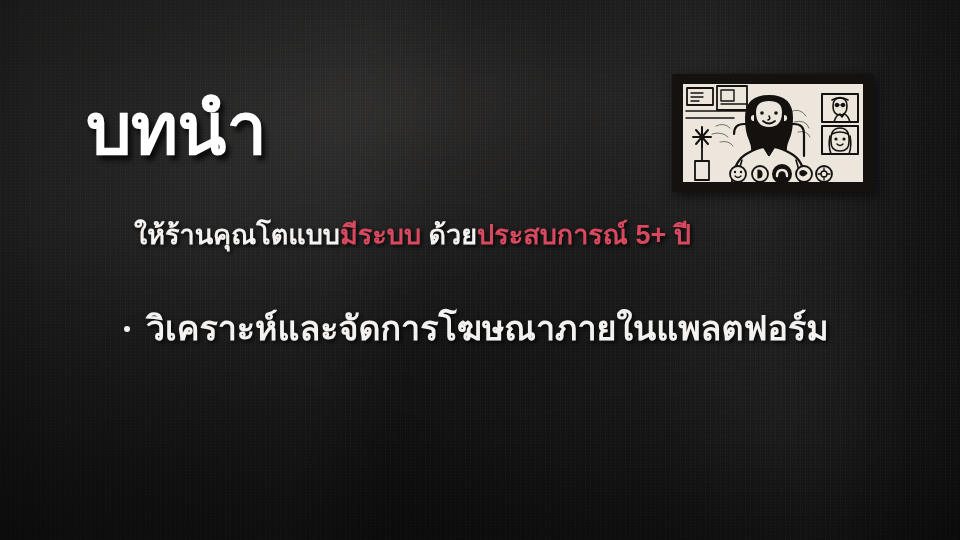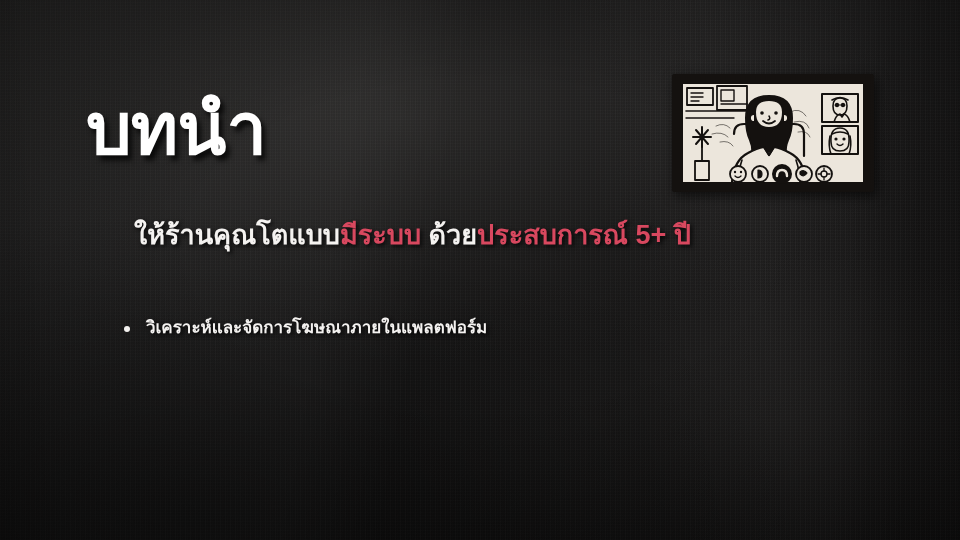--- a/index.html
+++ b/index.html
@@ -110,21 +110,21 @@
     position: absolute;
     left: 124px;
     top: 305px;
     margin: 0;
     padding: 0;
     list-style: none;
   }
   .bullets li {
     position: relative;
     padding-left: 22px;
-    font-size: 17px;
+    font-size: 34px;
     line-height: 46px;
     font-weight: 600;
     color: #f4f2f0;
     text-shadow: 2px 2px 4px rgba(0,0,0,0.85);
     white-space: nowrap;
   }
   .bullets li .dot {
     position: absolute;
     left: 0;
     top: 21px;

